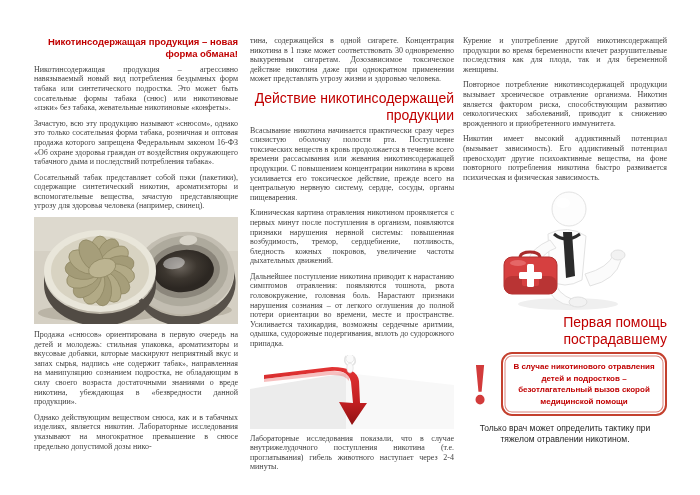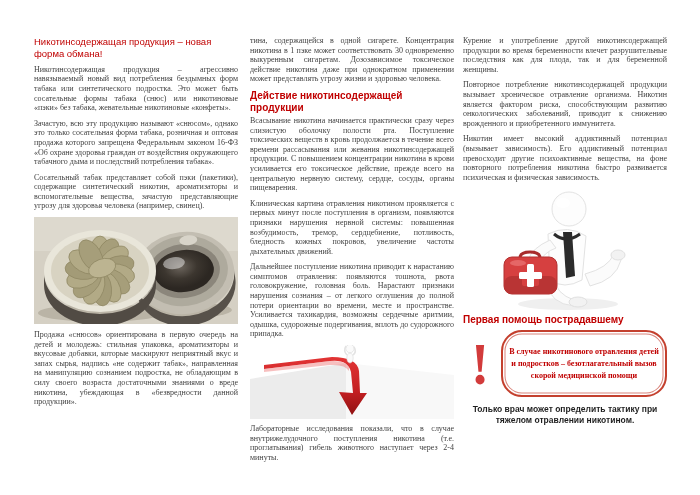--- a/index.html
+++ b/index.html
@@ -10,47 +10,47 @@
   .col1 { left:34px; }
   .col2 { left:250px; }
   .col3 { left:463px; }
   p.body {
     font-size:8px; line-height:1.2; text-align:justify;
     margin-bottom:6px; hyphens:auto; -webkit-hyphens:auto; overflow-wrap:break-word;
     color:#3f3f3f;
     font-family:Liberation Serif, serif;
   }
   .title {
-    color:#c00000; font-weight:normal; font-size:9.5px; line-height:1.25;
-    text-align:left; margin-bottom:5px;
+    color:#c00000; font-weight:bold; font-size:9.5px; line-height:1.25;
+    text-align:right; margin-bottom:5px;
   }
   .red-heading {
-    color:#c00000; font-weight:bold; font-size:10px; line-height:1.2;
-    text-align:left; margin:2px 0 2px 0;
+    color:#c00000; font-weight:normal; font-size:14px; line-height:1.2;
+    text-align:right; margin:2px 0 2px 0;
   }
   .photo { width:204px; height:107px; margin:2px 0 6px 0; overflow:hidden; }
   .photo svg { display:block; }
   .figure-img { width:204px; height:74px; margin:1px 0 5px 0; }
   .doctor-img { width:204px; height:124px; margin:0 0 2px 0; text-align:center; }
   .alert-row { display:flex; align-items:center; margin:4px 0 7px 0; }
   .exclaim {
     width:34px; flex:0 0 34px; color:#d23b3b; font-weight:bold;
     font-size:56px; line-height:56px; text-align:center;
     transform:scaleY(1.05); font-family:"Liberation Serif", serif;
   }
   .alert-box {
-    flex:1; border:2px solid #c4402e; border-radius:21px;
+    flex:1; border:2px solid #c4402e; border-radius:11px;
     box-shadow:inset 0 0 0 1.5px #ffffff, inset 0 0 0 2.5px #d9837a;
-    padding:14px 6px; margin-left:4px;font-family:Liberation Serif, serif;
+    padding:7px 6px; margin-left:4px;
   }
   .alert-box div {
     color:#c00000; font-weight:bold; font-size:8px; line-height:1.45; text-align:center;
   }
   .footer-bold {
-    color:#1f1f1f; font-weight:bold; font-size:8.5px; line-height:1.3;
+    color:#1f1f1f; font-weight:normal; font-size:8.5px; line-height:1.3;
     text-align:center; margin-top:3px;
   }
 </style>
 </head>
 <body>
 
 <div class="page">
 
   <div class="col col1">
     <div class="title">Никотинсодержащая продукция – новая форма обмана!</div>
@@ -101,20 +101,21 @@
             <ellipse cx="0" cy="-18" rx="10" ry="17" fill="#a39b77" transform="rotate(275)"></ellipse>
             <ellipse cx="0" cy="-18" rx="10" ry="17" fill="#b2aa86" transform="rotate(300)"></ellipse>
             <ellipse cx="0" cy="-18" rx="10" ry="17" fill="#a69e7a" transform="rotate(330)"></ellipse>
             <ellipse cx="3" cy="-2" rx="14" ry="9" fill="#bcb491" transform="rotate(-20)"></ellipse>
           </g>
         </g>
       </svg>
     </div>
 
     <p class="body">Продажа «снюсов» ориентирована в первую очередь на детей и молодежь: стильная упаковка, ароматизаторы и вкусовые добавки, которые маскируют неприятный вкус и запах сырья, надпись «не содержит табак», направленная на манипуляцию сознанием подростка, не обладающим в силу своего возраста достаточными знаниями о вреде никотина, убеждающая в «безвредности данной продукции».</p>
+    <p class="body">Однако действующим веществом снюса, как и в табачных изделиях, является никотин. Лабораторные исследования указывают на многократное превышение в снюсе предельно допустимой дозы нико-</p>
   </div>
 
   <div class="col col2">
     <p class="body">тина, содержащейся в одной сигарете. Концентрация никотина в 1 пэке может соответствовать 30 одновременно выкуренным сигаретам. Дозозависимое токсическое действие никотина даже при однократном применении может представлять угрозу жизни и здоровью человека.</p>
     <div class="red-heading">Действие никотинсодержащей продукции</div>
     <p class="body">Всасывание никотина начинается практически сразу через слизистую оболочку полости рта. Поступление токсических веществ в кровь продолжается в течение всего времени рассасывания или жевания никотинсодержащей продукции. С повышением концентрации никотина в крови усиливается его токсическое действие, прежде всего на центральную нервную систему, сердце, сосуды, органы пищеварения.</p>
     <p class="body">Клиническая картина отравления никотином проявляется с первых минут после поступления в организм, появляются признаки нарушения нервной системы: повышенная возбудимость, тремор, сердцебиение, потливость, бледность кожных покровов, увеличение частоты дыхательных движений.</p>
     <p class="body">Дальнейшее поступление никотина приводит к нарастанию симптомов отравления: появляются тошнота, рвота головокружение, головная боль. Нарастают признаки нарушения сознания – от легкого оглушения до полной потери ориентации во времени, месте и пространстве. Усиливается тахикардия, возможны сердечные аритмии, одышка, судорожные подергивания, вплоть до судорожного припадка.</p>
 
     <div class="figure-img">

